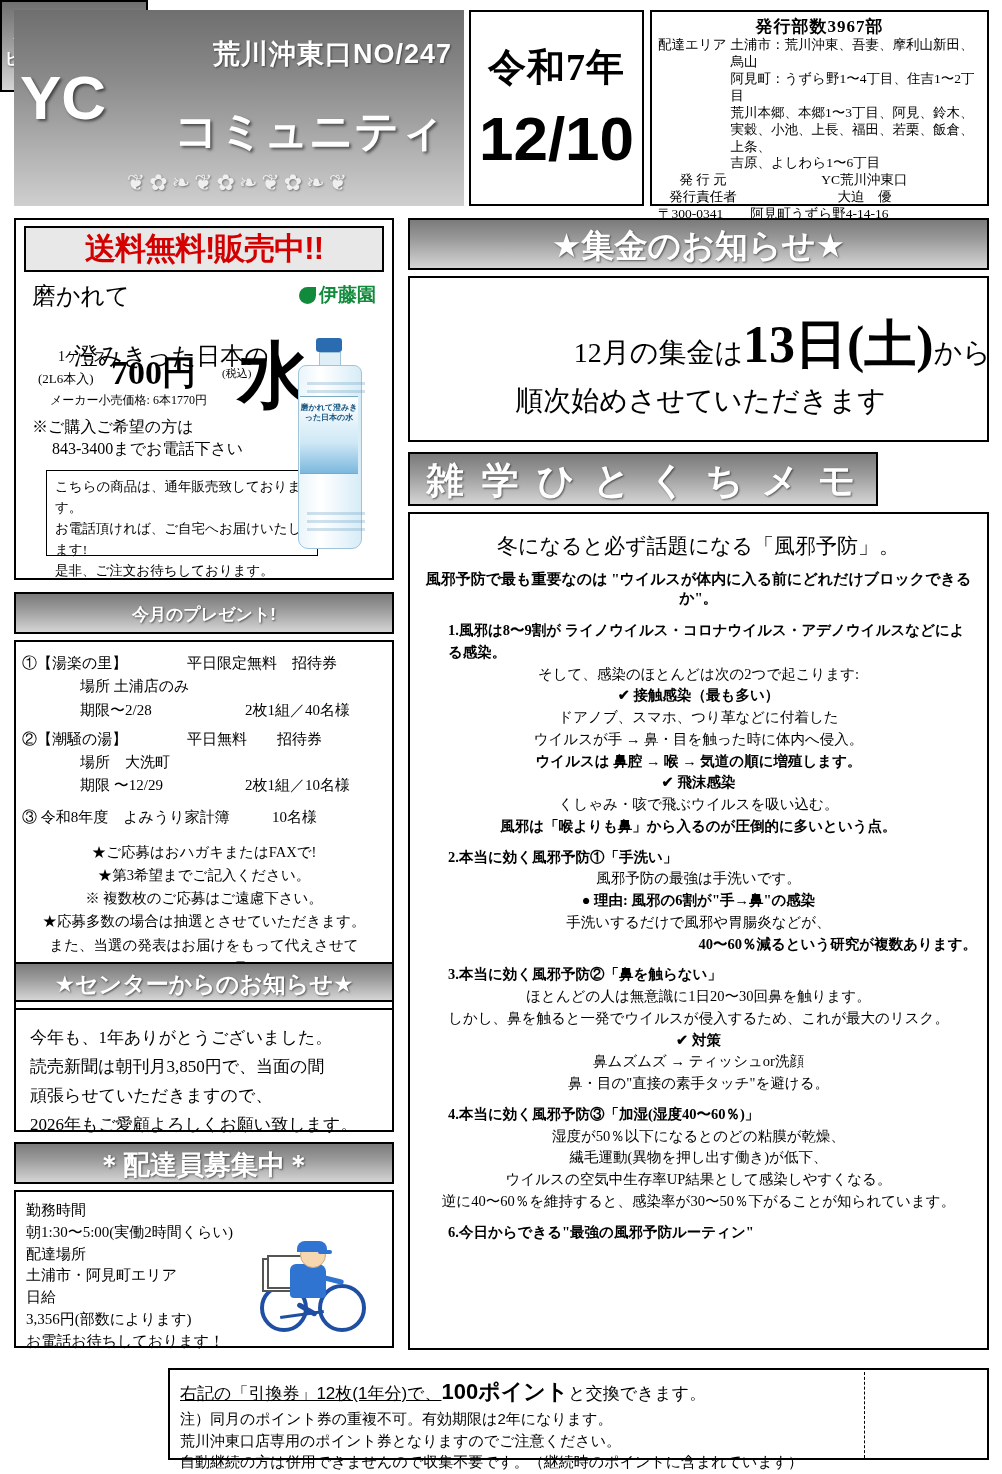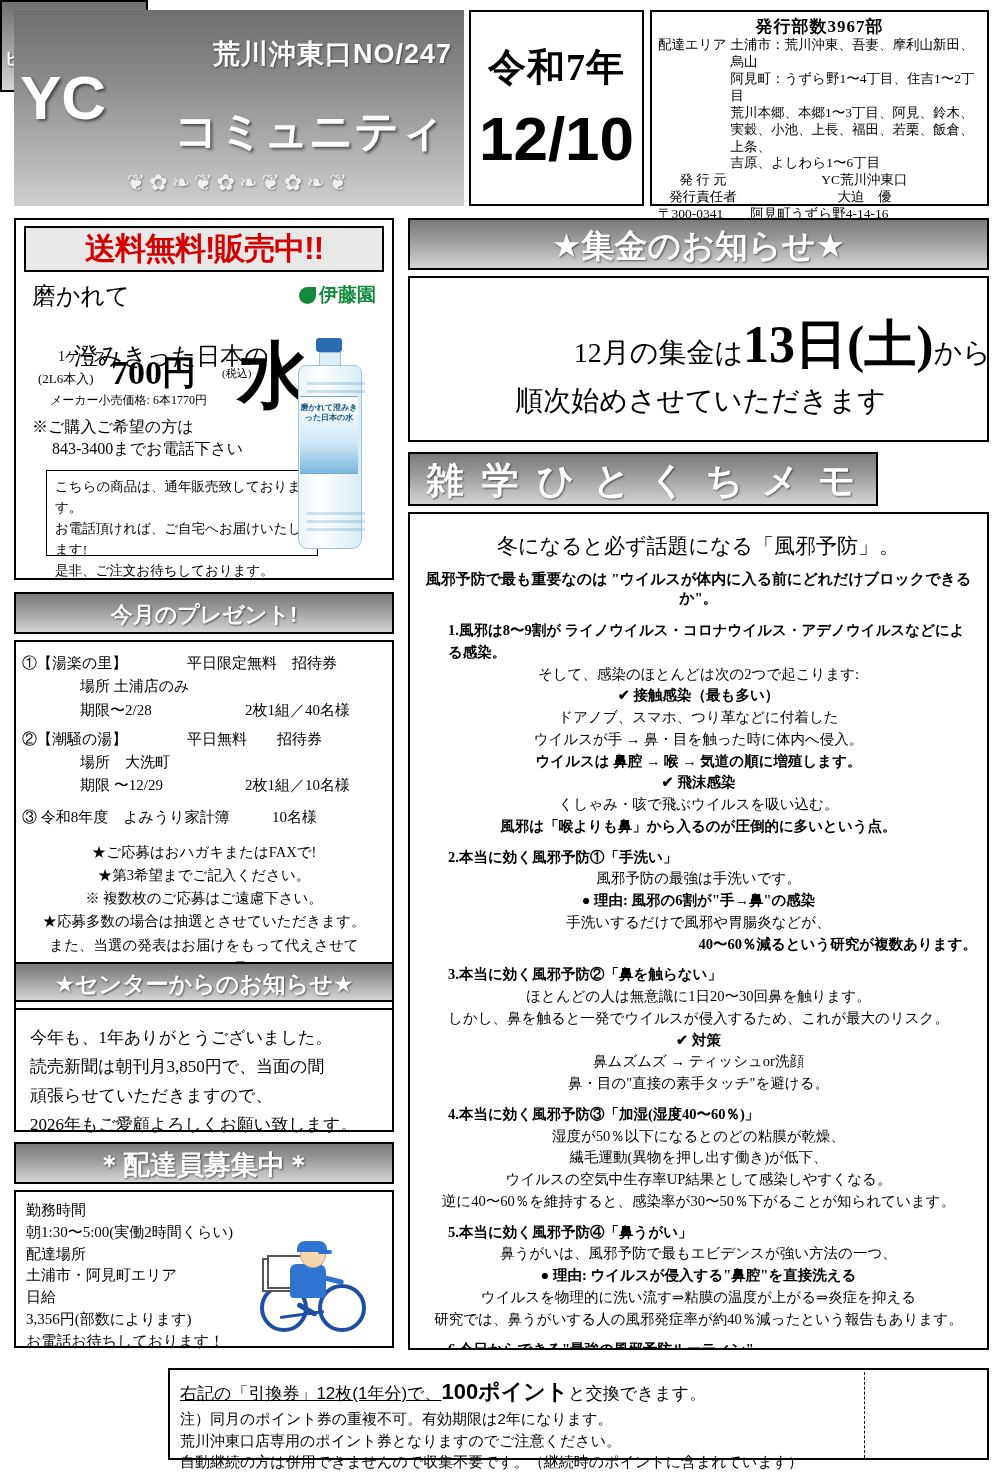--- a/index.html
+++ b/index.html
@@ -106,21 +106,21 @@
   .bottle .body{position:absolute;left:6px;top:27px;width:62px;height:182px;
     background:linear-gradient(90deg,#eaf5fb 0%,#ffffff 35%,#d7ecf7 100%);
     border:1px solid #9fc4d8;border-radius:8px 8px 10px 10px;}
   .bottle .label{position:absolute;left:8px;top:58px;width:58px;height:76px;
     background:linear-gradient(180deg,#ffffff 0%,#cfe8f6 60%,#7cb8dd 100%);
     border-top:1px solid #7aa9c4;border-bottom:1px solid #7aa9c4;}
   .bottle .label .t{font-size:8px;text-align:center;color:#14527d;line-height:1.25;padding-top:6px;font-weight:bold;}
   .bottle .rib{position:absolute;left:8px;width:58px;height:3px;background:rgba(120,170,200,.35);}
 
   
-  #present-bar{left:14px;top:592px;width:380px;height:42px;font-size:22px;line-height:42px;}
+  #present-bar{left:14px;top:592px;width:380px;height:42px;font-size:17px;line-height:42px;}
   #present{left:14px;top:640px;width:380px;height:376px;padding:10px 6px;font-size:15px;line-height:1.55;}
   .p-row{display:flex;}
   .p-row .a{width:165px;}
   .p-sub{padding-left:58px;}
   .p-stars{margin-top:12px;font-size:14.5px;line-height:1.6;}
   .p-stars div{text-indent:0;}
 
   
   #center-bar{left:14px;top:962px;width:380px;height:40px;font-size:23px;line-height:40px;}
   #center{left:14px;top:1008px;width:380px;height:124px;padding:14px 14px;font-size:17px;line-height:1.7;}
@@ -385,27 +385,20 @@
     </div>
 
     <div class="t-sec">
       <div class="t-ind1"><span class="num">4.</span><span class="t-b">本当に効く風邪予防③「加湿(湿度40〜60％)」</span></div>
       <div class="t-c">湿度が50％以下になるとのどの粘膜が乾燥、</div>
       <div class="t-c">繊毛運動(異物を押し出す働き)が低下、</div>
       <div class="t-c">ウイルスの空気中生存率UP結果として感染しやすくなる。</div>
       <div class="t-c">逆に40〜60％を維持すると、感染率が30〜50％下がることが知られています。</div>
     </div>
 
-    <div class="t-sec">
-      <div class="t-ind1"><span class="num">5.</span><span class="t-b">本当に効く風邪予防④「鼻うがい」</span></div>
-      <div class="t-c">鼻うがいは、風邪予防で最もエビデンスが強い方法の一つ、</div>
-      <div class="t-c t-b">● 理由: ウイルスが侵入する"鼻腔"を直接洗える</div>
-      <div class="t-c">ウイルスを物理的に洗い流す⇒粘膜の温度が上がる⇒炎症を抑える</div>
-      <div class="t-c">研究では、鼻うがいする人の風邪発症率が約40％減ったという報告もあります。</div>
-    </div>
 
     <div class="t-sec">
       <div class="t-ind1"><span class="num">6.</span><span class="t-b">今日からできる"最強の風邪予防ルーティン"</span></div>
 
     </div>
   </div>
 
   <div id="foot-left">
     <div>ポイント集めて</div>
     <div>ビッグボーナス！</div>

